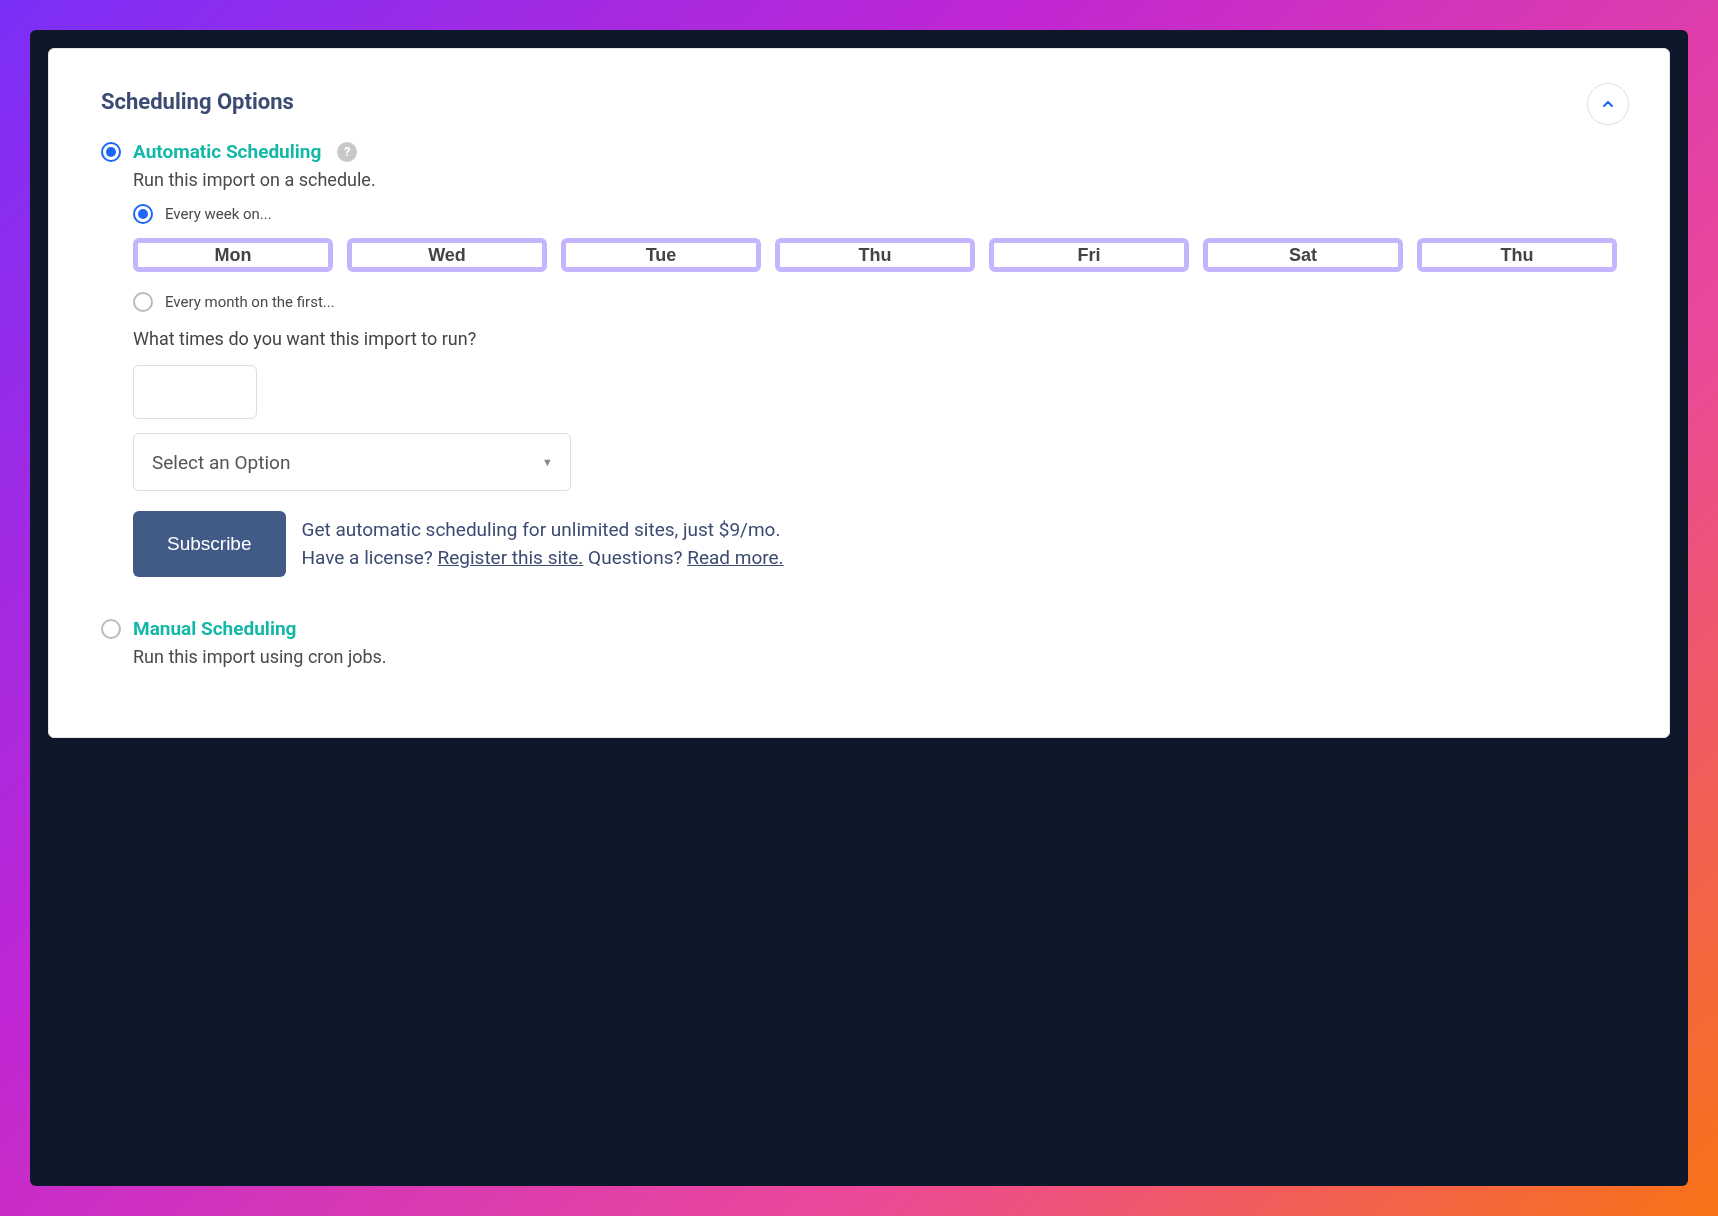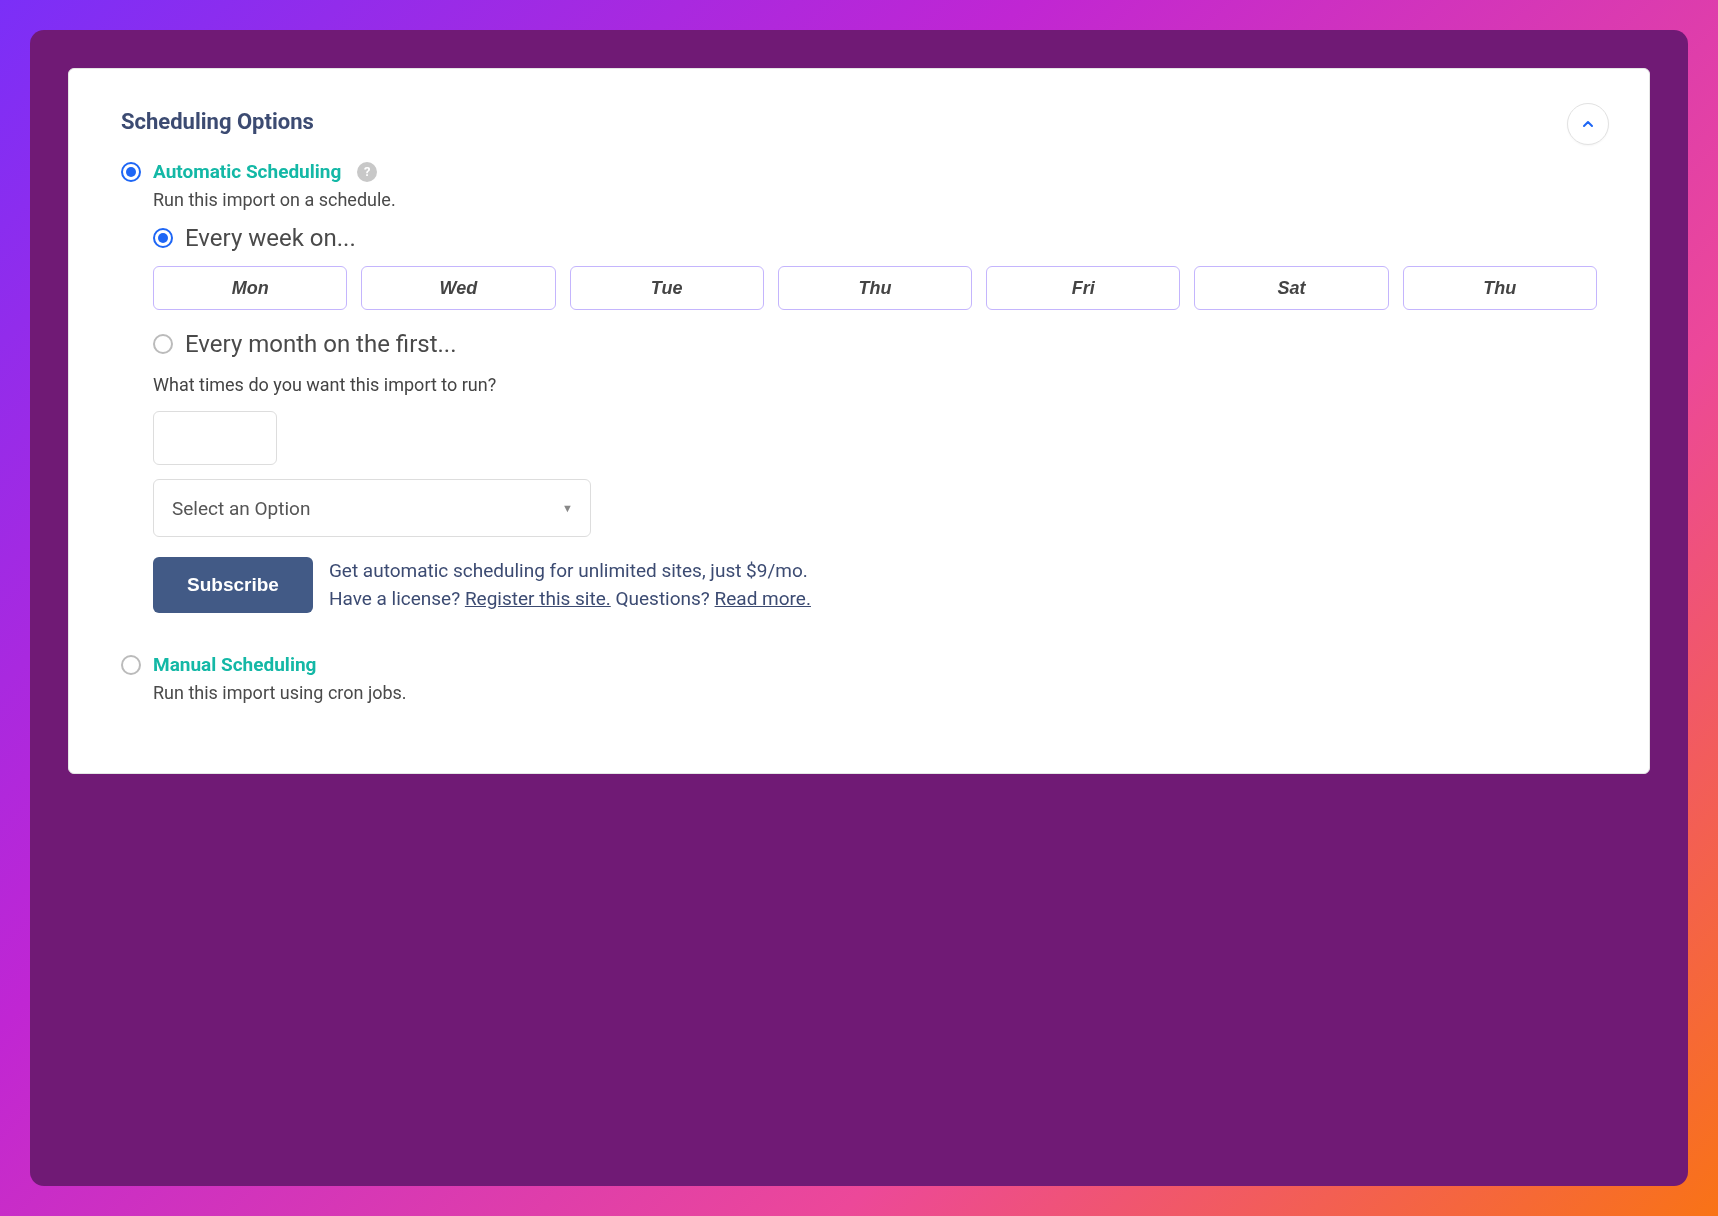--- a/index.html
+++ b/index.html
@@ -3,23 +3,23 @@
   <meta charset="utf-8">
   <style>
     * { box-sizing: border-box; margin: 0; padding: 0; }
     body {
       font-family: -apple-system, BlinkMacSystemFont, "Segoe UI", Roboto, Helvetica, Arial, sans-serif;
       background: linear-gradient(135deg, #7b2ff7 0%, #c026d3 35%, #ec4899 70%, #f97316 100%);
       min-height: 100vh;
       padding: 30px;
     }
     .outer-panel {
-      background: #701a75;
-      border-radius: 14px;
-      padding: 38px;
+      background: #0f172a;
+      border-radius: 6px;
+      padding: 18px;
       min-height: calc(100vh - 60px);
     }
     .card {
       background: #fff;
       border: 1px solid #e5e5e5;
       border-radius: 6px;
       padding: 40px 52px 70px 52px;
       position: relative;
     }
     .card-title {
@@ -102,42 +102,41 @@
       margin-left: 32px;
       margin-top: 14px;
     }
     .sub-radio-row {
       display: flex;
       align-items: center;
       gap: 12px;
       margin-bottom: 14px;
     }
     .sub-radio-label {
-      font-size: 24px;
+      font-size: 15px;
       color: #4a4a4a;
       cursor: pointer;
     }
     .days-row {
       display: flex;
       gap: 14px;
       margin-bottom: 20px;
       flex-wrap: wrap;
     }
     .day-btn {
       flex: 1 1 0;
       min-width: 110px;
-      height: 44px;
-      border: 1px solid #c4b5fd;
+      height: 34px;
+      border: 5px solid #c4b5fd;
       border-radius: 6px;
       background: #fff;
       font-size: 18px;
       font-weight: 700;
       color: #444;
       cursor: pointer;
-      font-style: italic;
     }
     .times-label {
       font-size: 18px;
       color: #444;
       margin-bottom: 16px;
       margin-top: 6px;
     }
     .time-input {
       width: 124px;
       height: 54px;
@@ -179,23 +178,23 @@
       display: flex;
       align-items: center;
       gap: 16px;
     }
     .subscribe-btn {
       background: #425a86;
       color: #fff;
       border: none;
       border-radius: 6px;
       padding: 0 34px;
-      height: 56px;
-      font-size: 19px;
-      font-weight: 700;
+      height: 66px;
+      font-size: 19px;
+      font-weight: 400;
       cursor: pointer;
     }
     .promo-text {
       color: #3c4b72;
       font-size: 19px;
       font-weight: 400;
       line-height: 1.45;
     }
     .promo-text a {
       color: #3c4b72;

